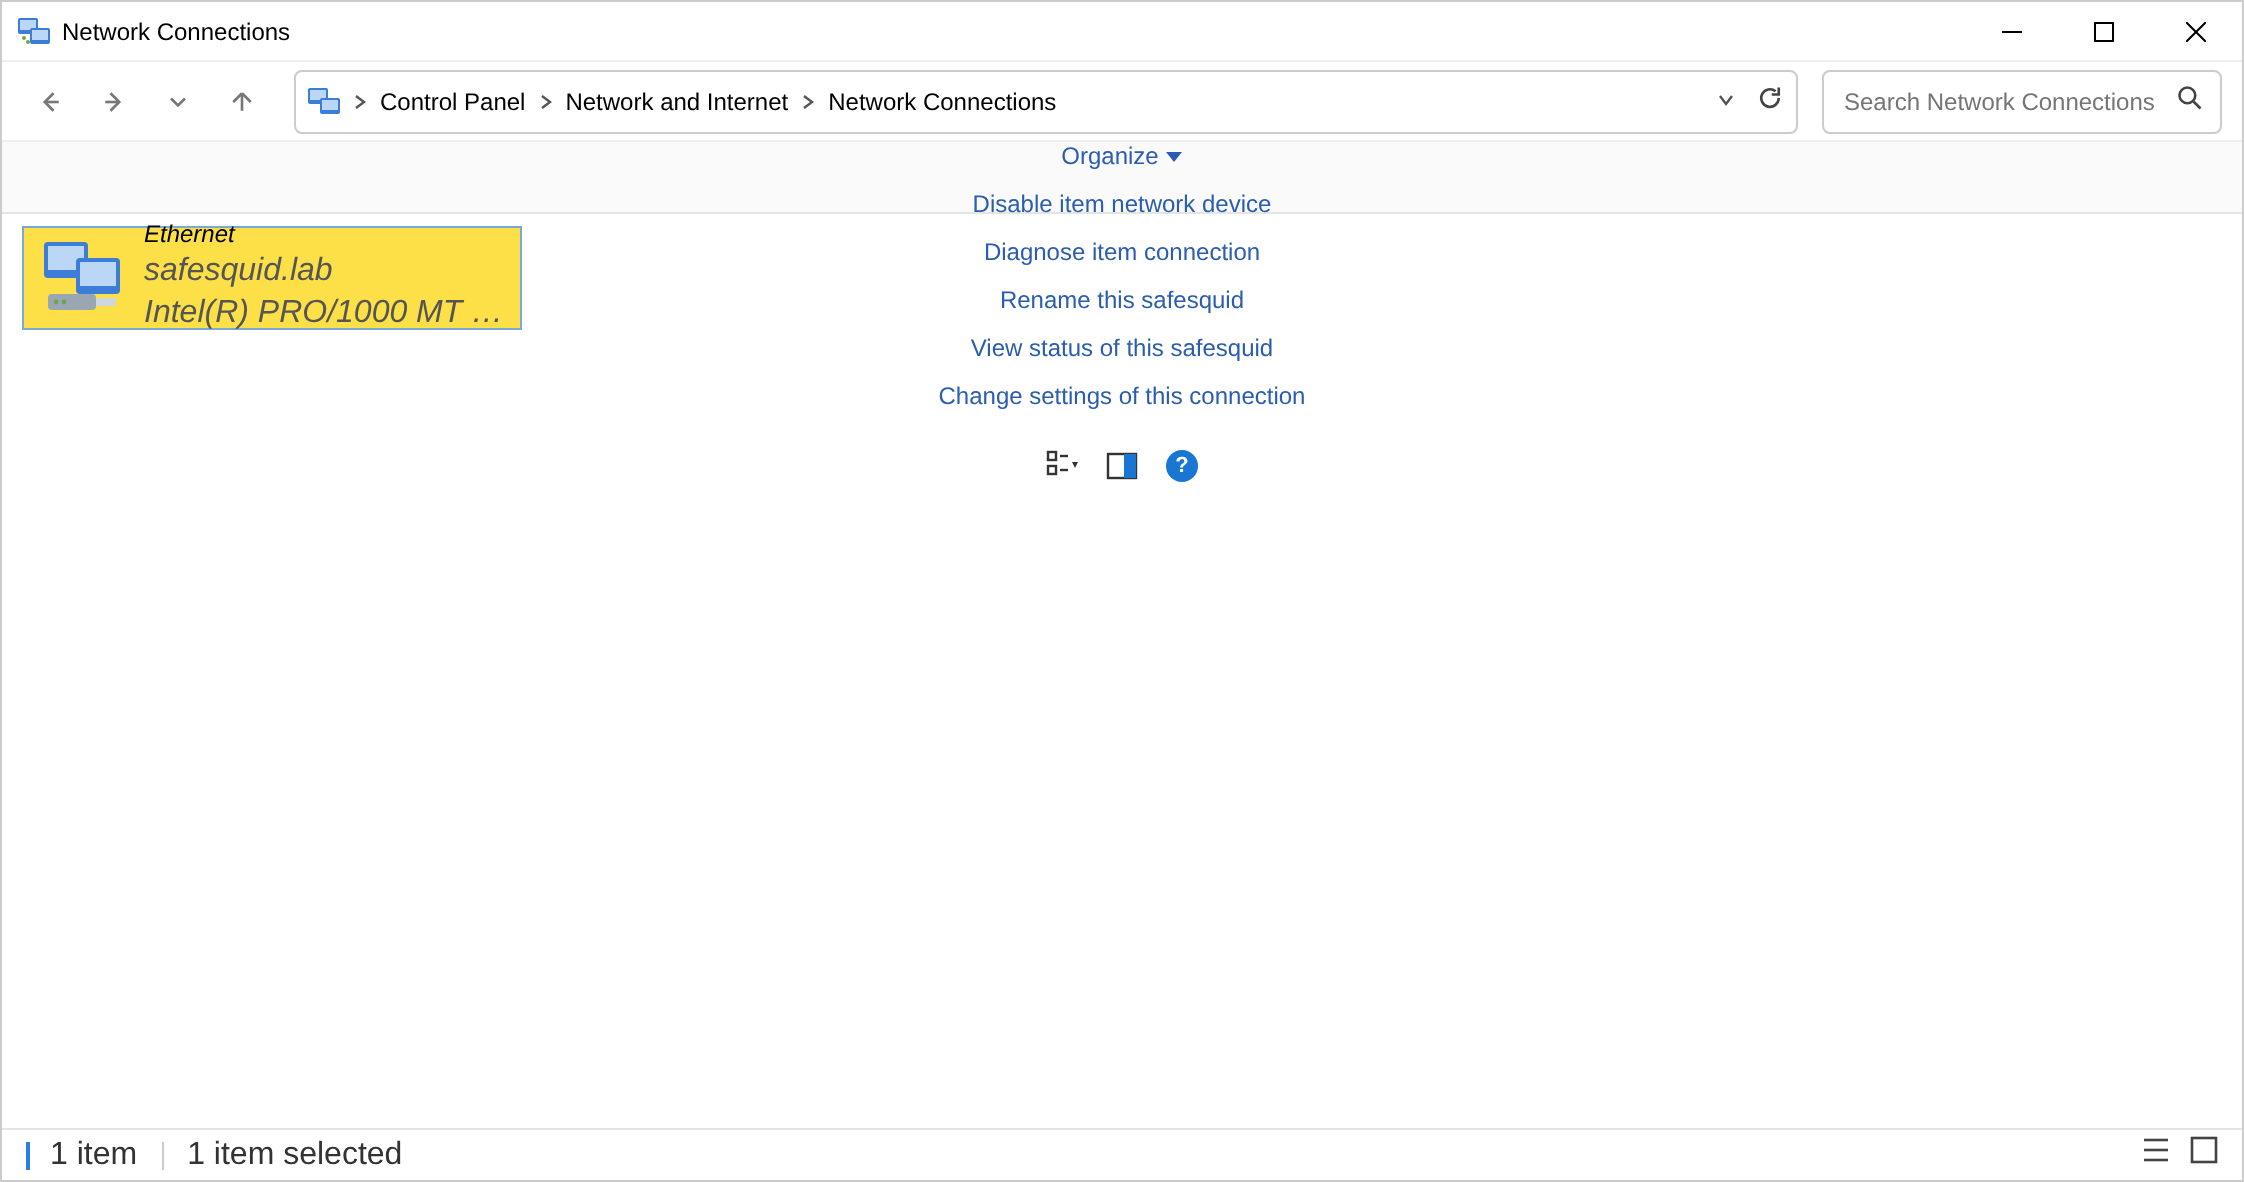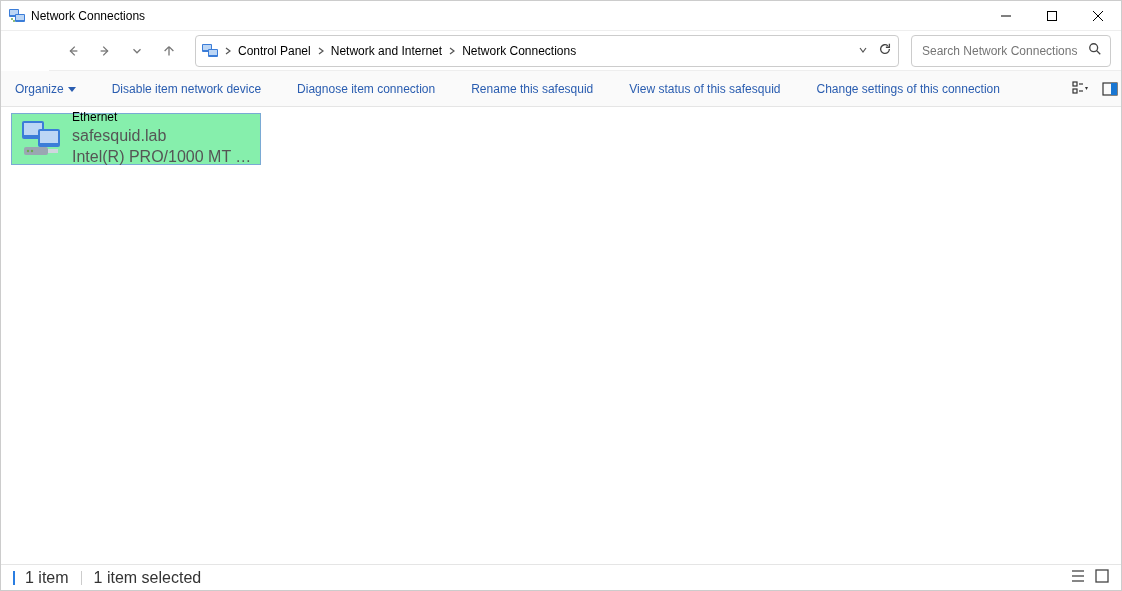--- a/index.html
+++ b/index.html
@@ -49,21 +49,20 @@
   .win-btn svg { width: 10px; height: 10px; }
 
   
   .navrow {
     height: 40px;
     display: flex;
     align-items: center;
     padding: 0 10px;
     gap: 4px;
     border-bottom: 1px solid #eee;
-    margin-left: 48px;
   }
   .nav-btn {
     width: 28px; height: 28px;
     display: flex; align-items: center; justify-content: center;
     color: #777;
   }
   .nav-btn svg { width: 14px; height: 14px; }
 
   .address {
     flex: 1 1 auto;
@@ -126,23 +125,24 @@
     background: transparent;
   }
   .search .mag svg { width: 14px; height: 14px; color:#444; }
 
   
   .cmdbar {
     height: 36px;
     display: flex;
     align-items: center;
     padding: 0 14px;
-    gap: 36px;
+    gap: 10px;
     border-bottom: 1px solid #e5e5e5;
     background: #fafafa;
+    flex-direction: column;
   }
   .cmd {
     color: #2a5db0;
     font-size: 12px;
     white-space: nowrap;
     display: flex;
     align-items: center;
     gap: 4px;
   }
   .cmd .tri svg { width:8px; height:8px; }
@@ -171,25 +171,26 @@
   .content {
     flex: 1 1 auto;
     position: relative;
     padding: 6px 10px;
     overflow: auto;
   }
   .adapter {
     width: 250px;
     height: 52px;
     border: 1px solid #7aaad4;
-    background: #86efac;
+    background: #fde047;
     display: flex;
     align-items: center;
     padding: 4px 8px;
     gap: 8px;
+    font-style: italic;
   }
   .adapter .ad-icon {
     width: 44px; height: 40px;
     flex: 0 0 auto;
   }
   .adapter .lines {
     flex: 1 1 auto;
     min-width: 0;
     line-height: 1.3;
   }

